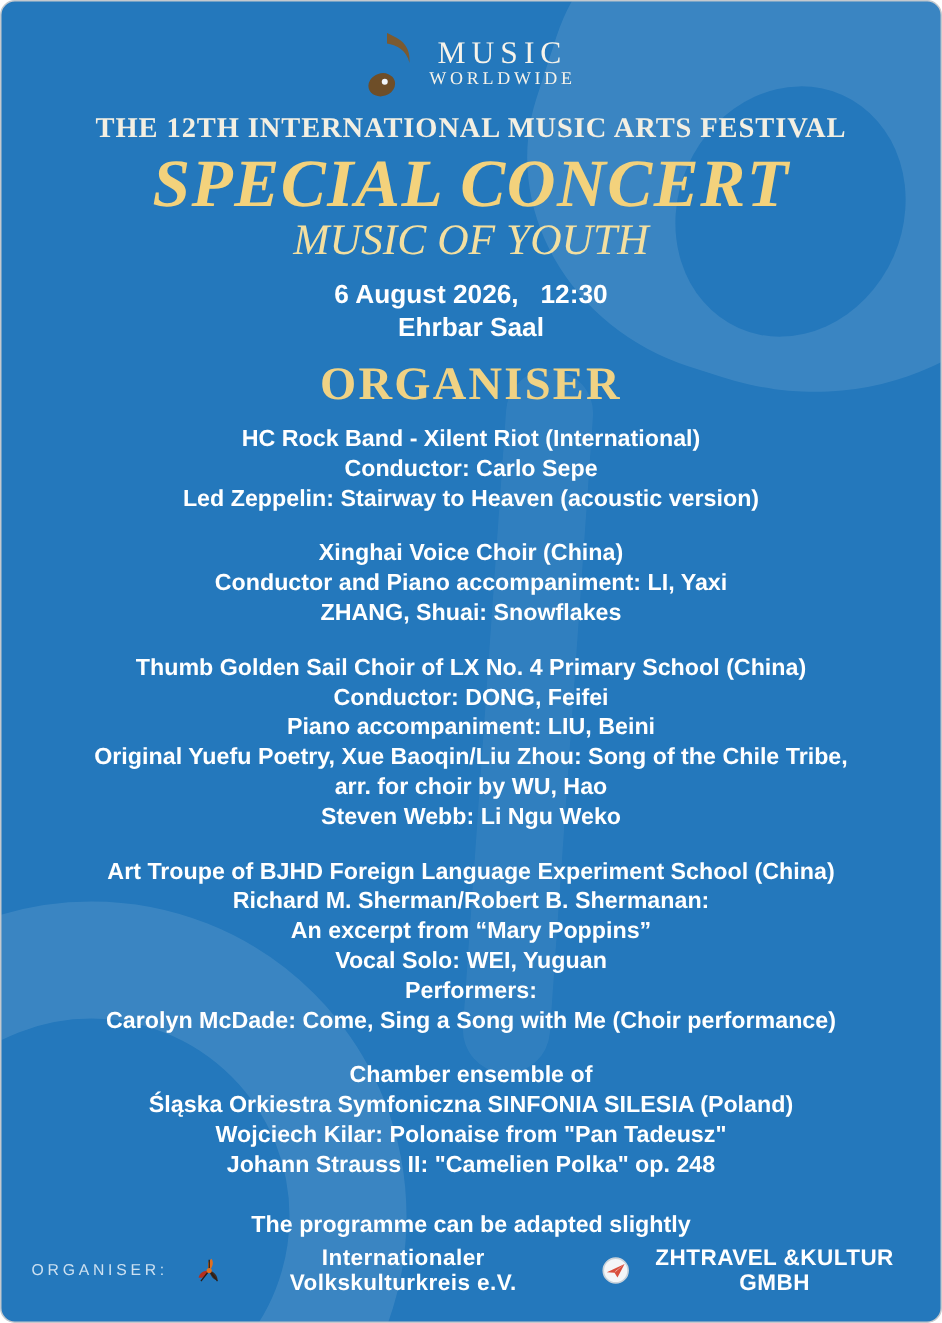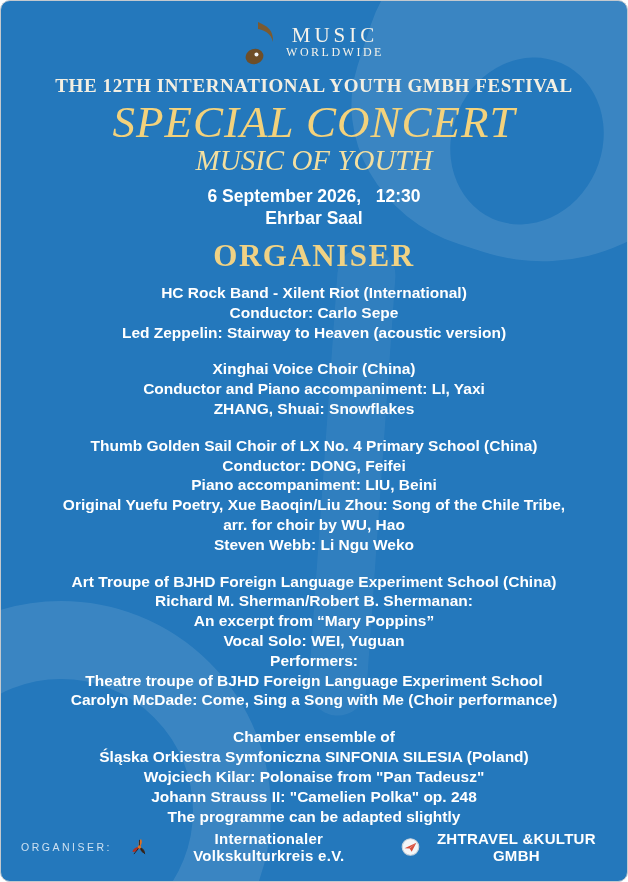--- a/index.html
+++ b/index.html
@@ -21,21 +21,21 @@
   
   .content{position:relative;z-index:2;height:100%;display:flex;flex-direction:column;
     align-items:center;text-align:center;box-sizing:border-box;padding:14px 20px 20px;}
   .brand{display:flex;align-items:center;gap:8px;height:52px;}
   .brand-note{width:34px;height:50px;}
   .brand-text{font-family:"Liberation Serif",serif;color:#f6f3ea;line-height:1.05;}
   .brand-l1{font-size:21px;letter-spacing:4px;}
   .brand-l2{font-size:12px;letter-spacing:2.5px;}
   .festival{margin-top:8px;font-family:"Liberation Serif",serif;font-weight:bold;
     color:#f3efe2;font-size:19px;letter-spacing:0.6px;line-height:22px;}
-  .special{font-family:"Liberation Serif",serif;font-style:italic;font-weight:normal;
+  .special{font-family:"Liberation Serif",serif;font-style:italic;font-weight:bold;
     color:#f3d27c;font-size:45px;line-height:50px;letter-spacing:1px;}
   .subtitle{font-family:"Liberation Serif",serif;font-style:italic;font-weight:normal;
     color:#f3dfa0;font-size:29px;line-height:30px;margin-top:-2px;}
   .datetime{margin-top:10px;color:#ffffff;font-weight:bold;font-size:17.5px;line-height:22px;white-space:pre;}
   .venue{color:#ffffff;font-weight:bold;font-size:17.5px;line-height:22px;}
   .prog-head{margin-top:8px;font-family:"Liberation Serif",serif;font-weight:bold;
     color:#f0d284;font-size:31px;line-height:38px;letter-spacing:1.5px;}
   .blocks{margin-top:8px;color:#ffffff;font-weight:bold;font-size:15.5px;}
   .block{margin-bottom:17px;}
   .block:last-child{margin-bottom:0;}
@@ -64,25 +64,25 @@
           <path d="M14 40 L14 6 C20 9 30 12 29 26 C27 17 20 14 14 13 Z" fill="#7b5a30"></path>
           <ellipse cx="10.5" cy="40.5" rx="9" ry="7.6" fill="#6e4e28" transform="rotate(-18 10.5 40.5)"></ellipse>
           <circle cx="12.5" cy="38.5" r="2" fill="#f2f6fa"></circle>
         </svg>
         <div class="brand-text">
           <div class="brand-l1">MUSIC</div>
           <div class="brand-l2">WORLDWIDE</div>
         </div>
       </div>
 
-      <div class="festival">THE 12TH INTERNATIONAL YOUTH GMBH FESTIVAL</div>
+      <div class="festival">THE 12TH INTERNATIONAL MUSIC ARTS FESTIVAL</div>
       <div class="special">SPECIAL CONCERT</div>
       <div class="subtitle">MUSIC OF YOUTH</div>
 
-      <div class="datetime">6 September 2026,   12:30</div>
+      <div class="datetime">6 August 2026,   12:30</div>
       <div class="venue">Ehrbar Saal</div>
 
       <div class="prog-head">ORGANISER</div>
 
       <div class="blocks">
           <div class="block">
             <div class="pline">HC Rock Band - Xilent Riot (International)</div>
             <div class="pline">Conductor: Carlo Sepe</div>
             <div class="pline">Led Zeppelin: Stairway to Heaven (acoustic version)</div>
           </div>
@@ -98,21 +98,20 @@
             <div class="pline">Original Yuefu Poetry, Xue Baoqin/Liu Zhou: Song of the Chile Tribe,</div>
             <div class="pline">arr. for choir by WU, Hao</div>
             <div class="pline">Steven Webb: Li Ngu Weko</div>
           </div>
           <div class="block">
             <div class="pline">Art Troupe of BJHD Foreign Language Experiment School (China)</div>
             <div class="pline">Richard M. Sherman/Robert B. Shermanan:</div>
             <div class="pline">An excerpt from “Mary Poppins”</div>
             <div class="pline">Vocal Solo: WEI, Yuguan</div>
             <div class="pline">Performers:</div>
-            <div class="pline">Theatre troupe of BJHD Foreign Language Experiment School</div>
             <div class="pline">Carolyn McDade: Come, Sing a Song with Me (Choir performance)</div>
           </div>
           <div class="block">
             <div class="pline">Chamber ensemble of</div>
             <div class="pline">Śląska Orkiestra Symfoniczna SINFONIA SILESIA (Poland)</div>
             <div class="pline">Wojciech Kilar: Polonaise from "Pan Tadeusz"</div>
             <div class="pline">Johann Strauss II: "Camelien Polka" op. 248</div>
           </div>
         </div>
 

